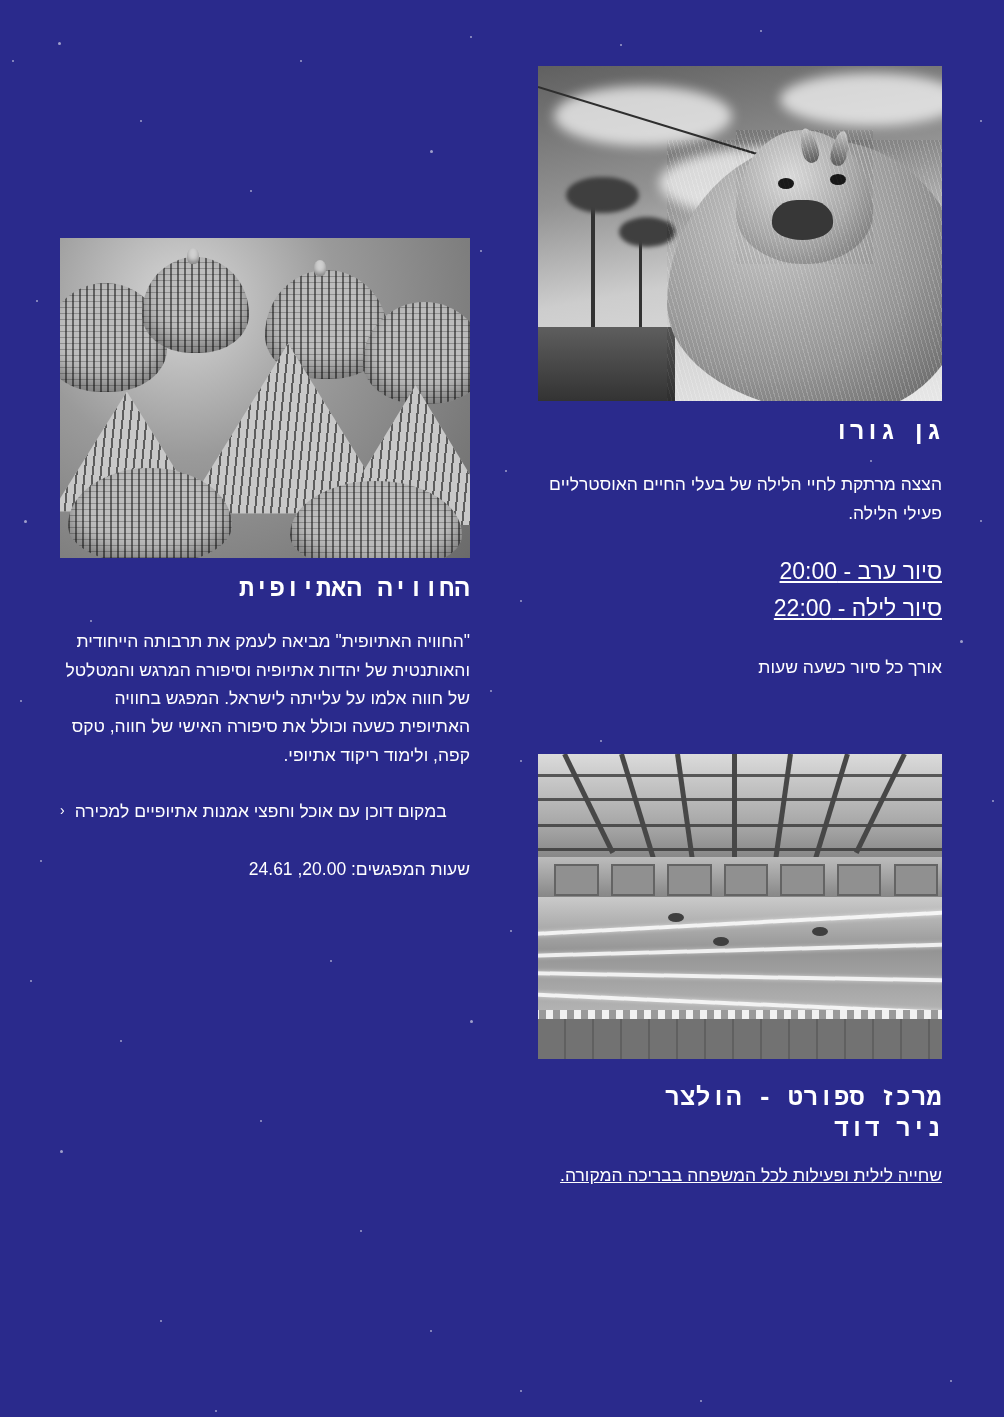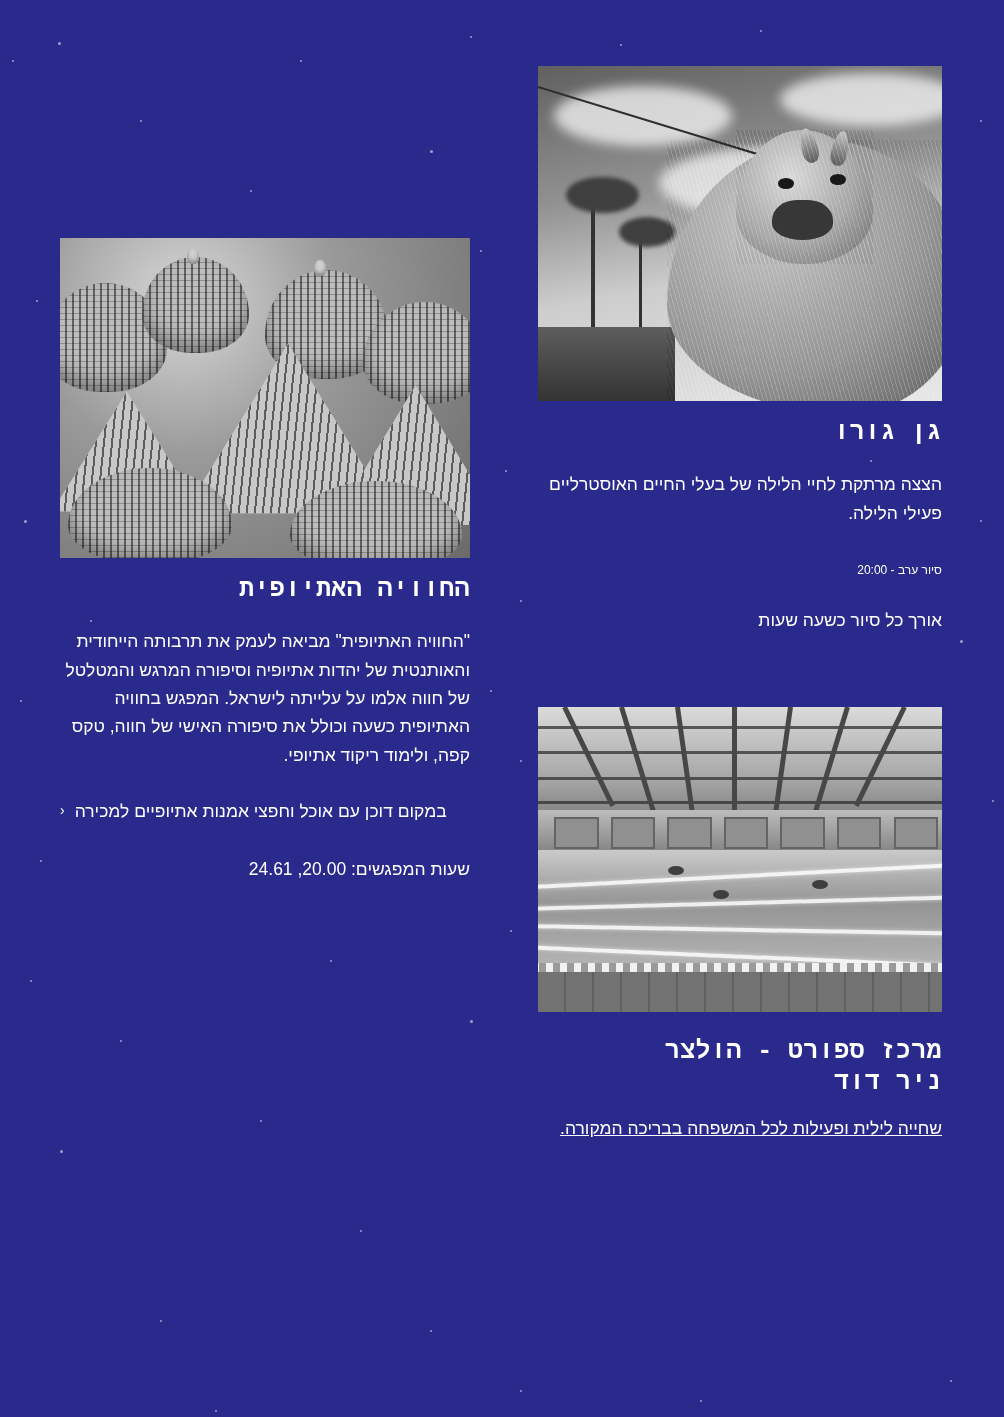--- a/index.html
+++ b/index.html
@@ -76,23 +76,24 @@
   h2.title.small-gap { margin-top: 24px; }
 
   p.body {
     font-size: 17.5px;
     line-height: 1.62;
     margin: 22px 0 0 0;
     font-weight: 400;
   }
   p.body.tight { margin-top: 16px; text-decoration: underline; }
   .times {
-    font-size: 12px;
+    font-size: 23px;
     line-height: 1.62;
-    margin-top: 34px;
+    margin-top: 26px;
+    text-decoration: underline;
   }
   .times div { white-space: nowrap; }
   .note {
     font-size: 17.5px;
     line-height: 1.62;
     margin-top: 26px;
   }
   .bullet-row {
     display: flex;
     flex-direction: row-reverse;
@@ -431,20 +432,21 @@
           <div class="kang-fur"></div>
         </div>
         <div class="kang-snout"></div>
       </div>
 
       <h2 class="title">גן גורו</h2>
       <p class="body">הצצה מרתקת לחיי הלילה של בעלי החיים האוסטרליים פעילי הלילה.</p>
 
       <div class="times">
         <div>סיור ערב - 20:00</div>
+        <div>סיור לילה - 22:00</div>
       </div>
 
       <div class="note">אורך כל סיור כשעה שעות</div>
     </div>
 
     <div style="margin-top:72px;">
       <div class="photo photo-pool">
         <div class="pool-wrap">
           <div class="pool-roof">
             <div class="purlin" style="top:18%;"></div>

